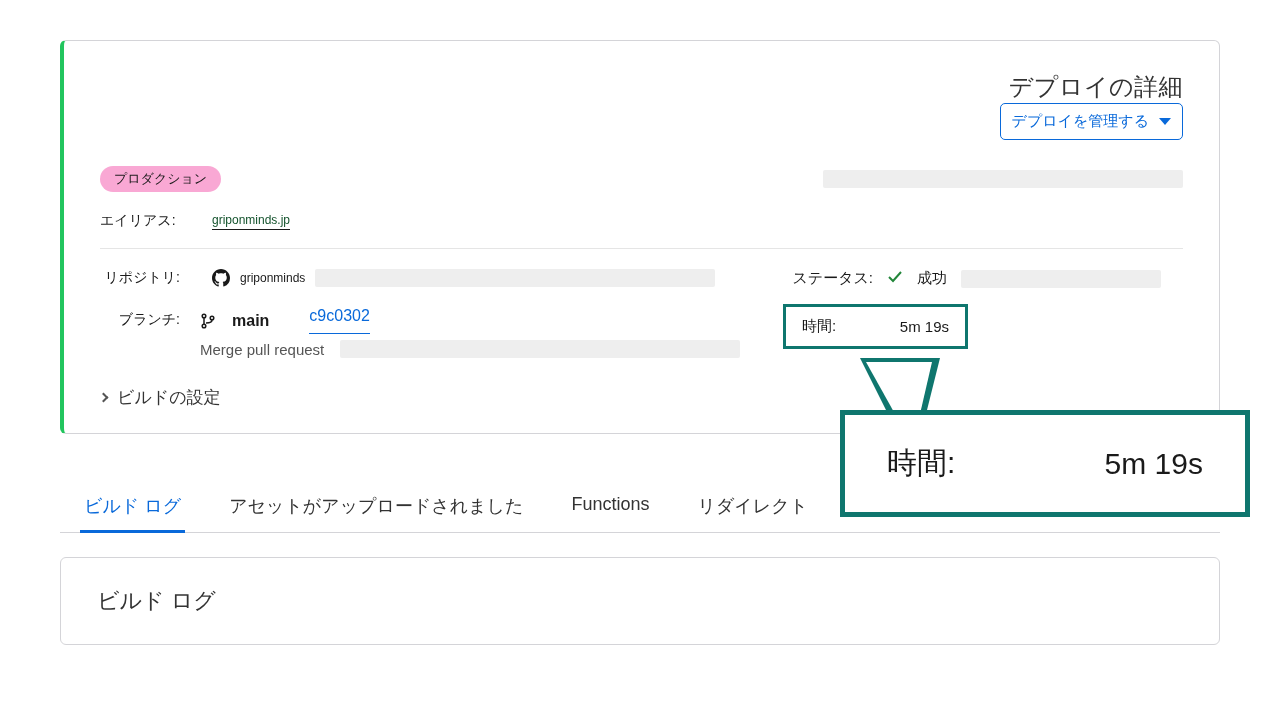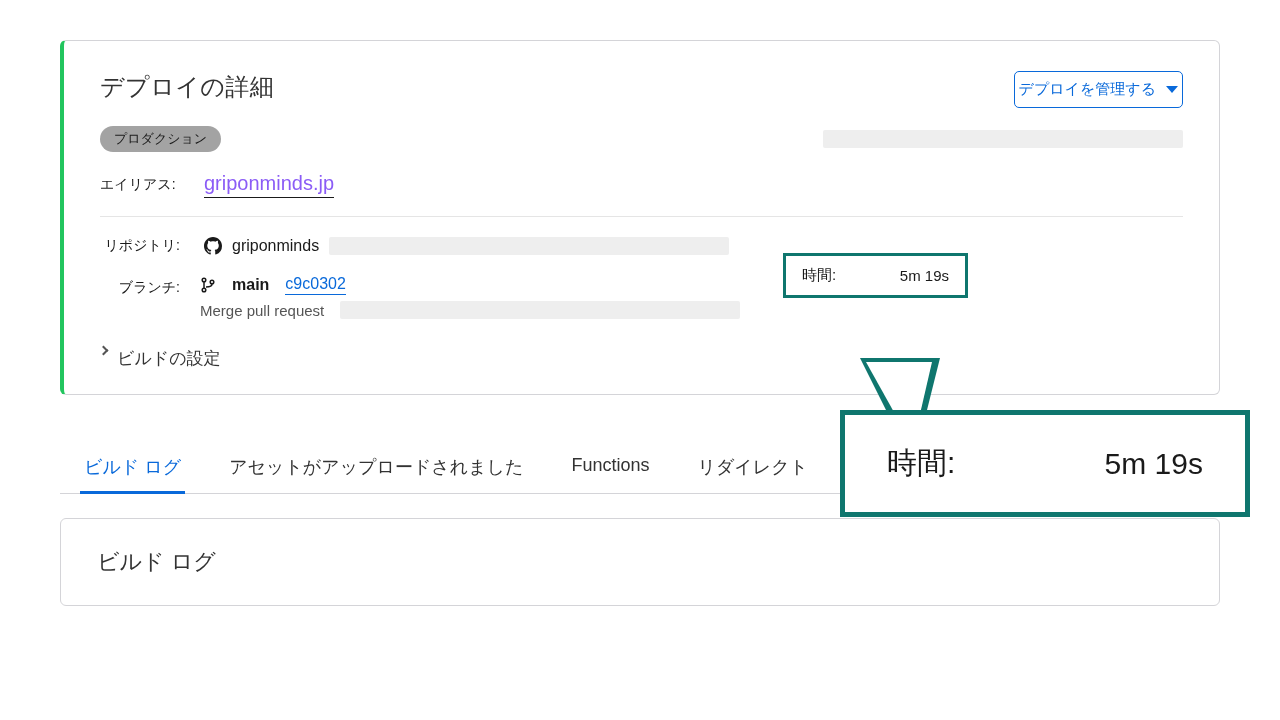--- a/index.html
+++ b/index.html
@@ -12,83 +12,84 @@
     .card {
       border: 1px solid #d4d4d8;
       border-left: 4px solid #22c55e;
       border-radius: 6px;
       padding: 30px 36px 24px 36px;
       position: relative;
     }
     .card-header {
       display: flex;
       justify-content: space-between;
-      align-items: flex-start;
-      margin-bottom: 18px;
+      align-items: flex-end;
+      margin-bottom: 26px;
+      flex-direction: column;
     }
     .card-title {
       font-size: 24px;
       font-weight: 500;
       color: #333;
       letter-spacing: 0.5px;
     }
     .manage-btn {
       border: 1.5px solid #0969da;
       color: #0969da;
       background: #fff;
-      padding: 8px 4px;
+      padding: 8px 11px;
       border-radius: 5px;
       font-size: 15px;
       display: inline-flex;
       align-items: center;
       gap: 10px;
       cursor: pointer;
     }
     .caret-down {
       width: 0; height: 0;
       border-left: 6px solid transparent;
       border-right: 6px solid transparent;
       border-top: 7px solid #0969da;
     }
     .row-top {
       display: flex;
       justify-content: space-between;
       align-items: center;
       margin-bottom: 20px;
     }
     .badge-prod {
-      background: #a3a3a3;
+      background: #f9a8d4;
       color: #1a1a1a;
       padding: 4px 14px;
       border-radius: 14px;
       font-size: 13px;
     }
     .gray-bar {
       background: #eeeeee;
       height: 18px;
       border-radius: 2px;
     }
     .gray-bar.wide { width: 360px; }
     .gray-bar.med { width: 400px; }
     .gray-bar.sm { width: 200px; }
     .gray-bar.inline { display:inline-block; vertical-align: middle; }
     .kv-row {
       display: flex;
       align-items: center;
-      gap: 24px;
+      gap: 32px;
       margin-bottom: 18px;
     }
     .kv-label {
       font-size: 14px;
       color: #1a1a1a;
       min-width: 80px;
     }
     .kv-value {
-      font-size: 20px;
-      color: #8b5cf6;
+      font-size: 12px;
+      color: #14532d;
     }
     .alias-link {
       border-bottom: 1px solid #1a1a1a;
       padding-bottom: 2px;
     }
     .divider {
       border: none;
       border-top: 1px solid #e5e5e5;
       margin: 8px 0 20px 0;
     }
@@ -96,38 +97,38 @@
       display: grid;
       grid-template-columns: 1fr 400px;
       gap: 20px;
       align-items: start;
       text-align: right;
     }
     .repo-line {
       display: flex;
       align-items: center;
       gap: 10px;
-      font-size: 16px;
+      font-size: 12px;
       color: #1a1a1a;
     }
     .repo-line .name { font-weight: 500; }
     .branch-block {
       display:flex;
       align-items:flex-start;
       gap:20px;
       margin-top:20px;
     }
     .branch-meta {
       display:flex;
       align-items:center;
       gap:16px;
       font-size:16px;
     }
     .branch-name { font-weight:600; }
-    .commit-link { color:#0969da; border-bottom:1px solid #0969da; padding-bottom:1px; }
+    .commit-link { color:#0969da; border-bottom:1px solid #0969da; padding-bottom:8px;margin-left:24px; }
     .commit-msg-line {
       display:flex;
       align-items:center;
       gap:16px;
       margin-top:6px;
       font-size:15px;
       color:#555;
     }
     .status-line {
       display:flex;
@@ -148,21 +149,21 @@
       justify-content: space-between;
       align-items: center;
       font-size: 15px;
       background:#fff;
       width: 185px;
       position: relative;
     }
     .build-settings {
       margin-top: 28px;
       display:flex;
-      align-items:flex-start;
+      align-items:center;
       gap:10px;
       font-size:17px;
       color:#333;
       cursor:pointer;
     }
     .chevron-right {
       display:inline-block;
       width:7px; height:7px;
       border-top:2px solid #555;
       border-right:2px solid #555;
@@ -284,20 +285,30 @@
           </div>
           <div class="commit-msg-line">
             <span>Merge pull request</span>
             <span class="gray-bar med inline"></span>
           </div>
         </div>
       </div>
     </div>
 
     <div>
+      <div class="status-line">
+        <span class="status-label">ステータス:</span>
+        <span class="check">
+          <svg width="16" height="16" viewBox="0 0 16 16" fill="none" stroke="#22863a" stroke-width="2">
+              <path d="M2 8l4 4 8-9"></path>
+            </svg>
+        </span>
+        <span>成功</span>
+        <span class="gray-bar sm inline"></span>
+      </div>
 
       <div class="time-box">
         <span>時間:</span>
         <span>5m 19s</span>
       </div>
     </div>
   </div>
 
   <div class="build-settings">
     <span class="chevron-right"></span>

